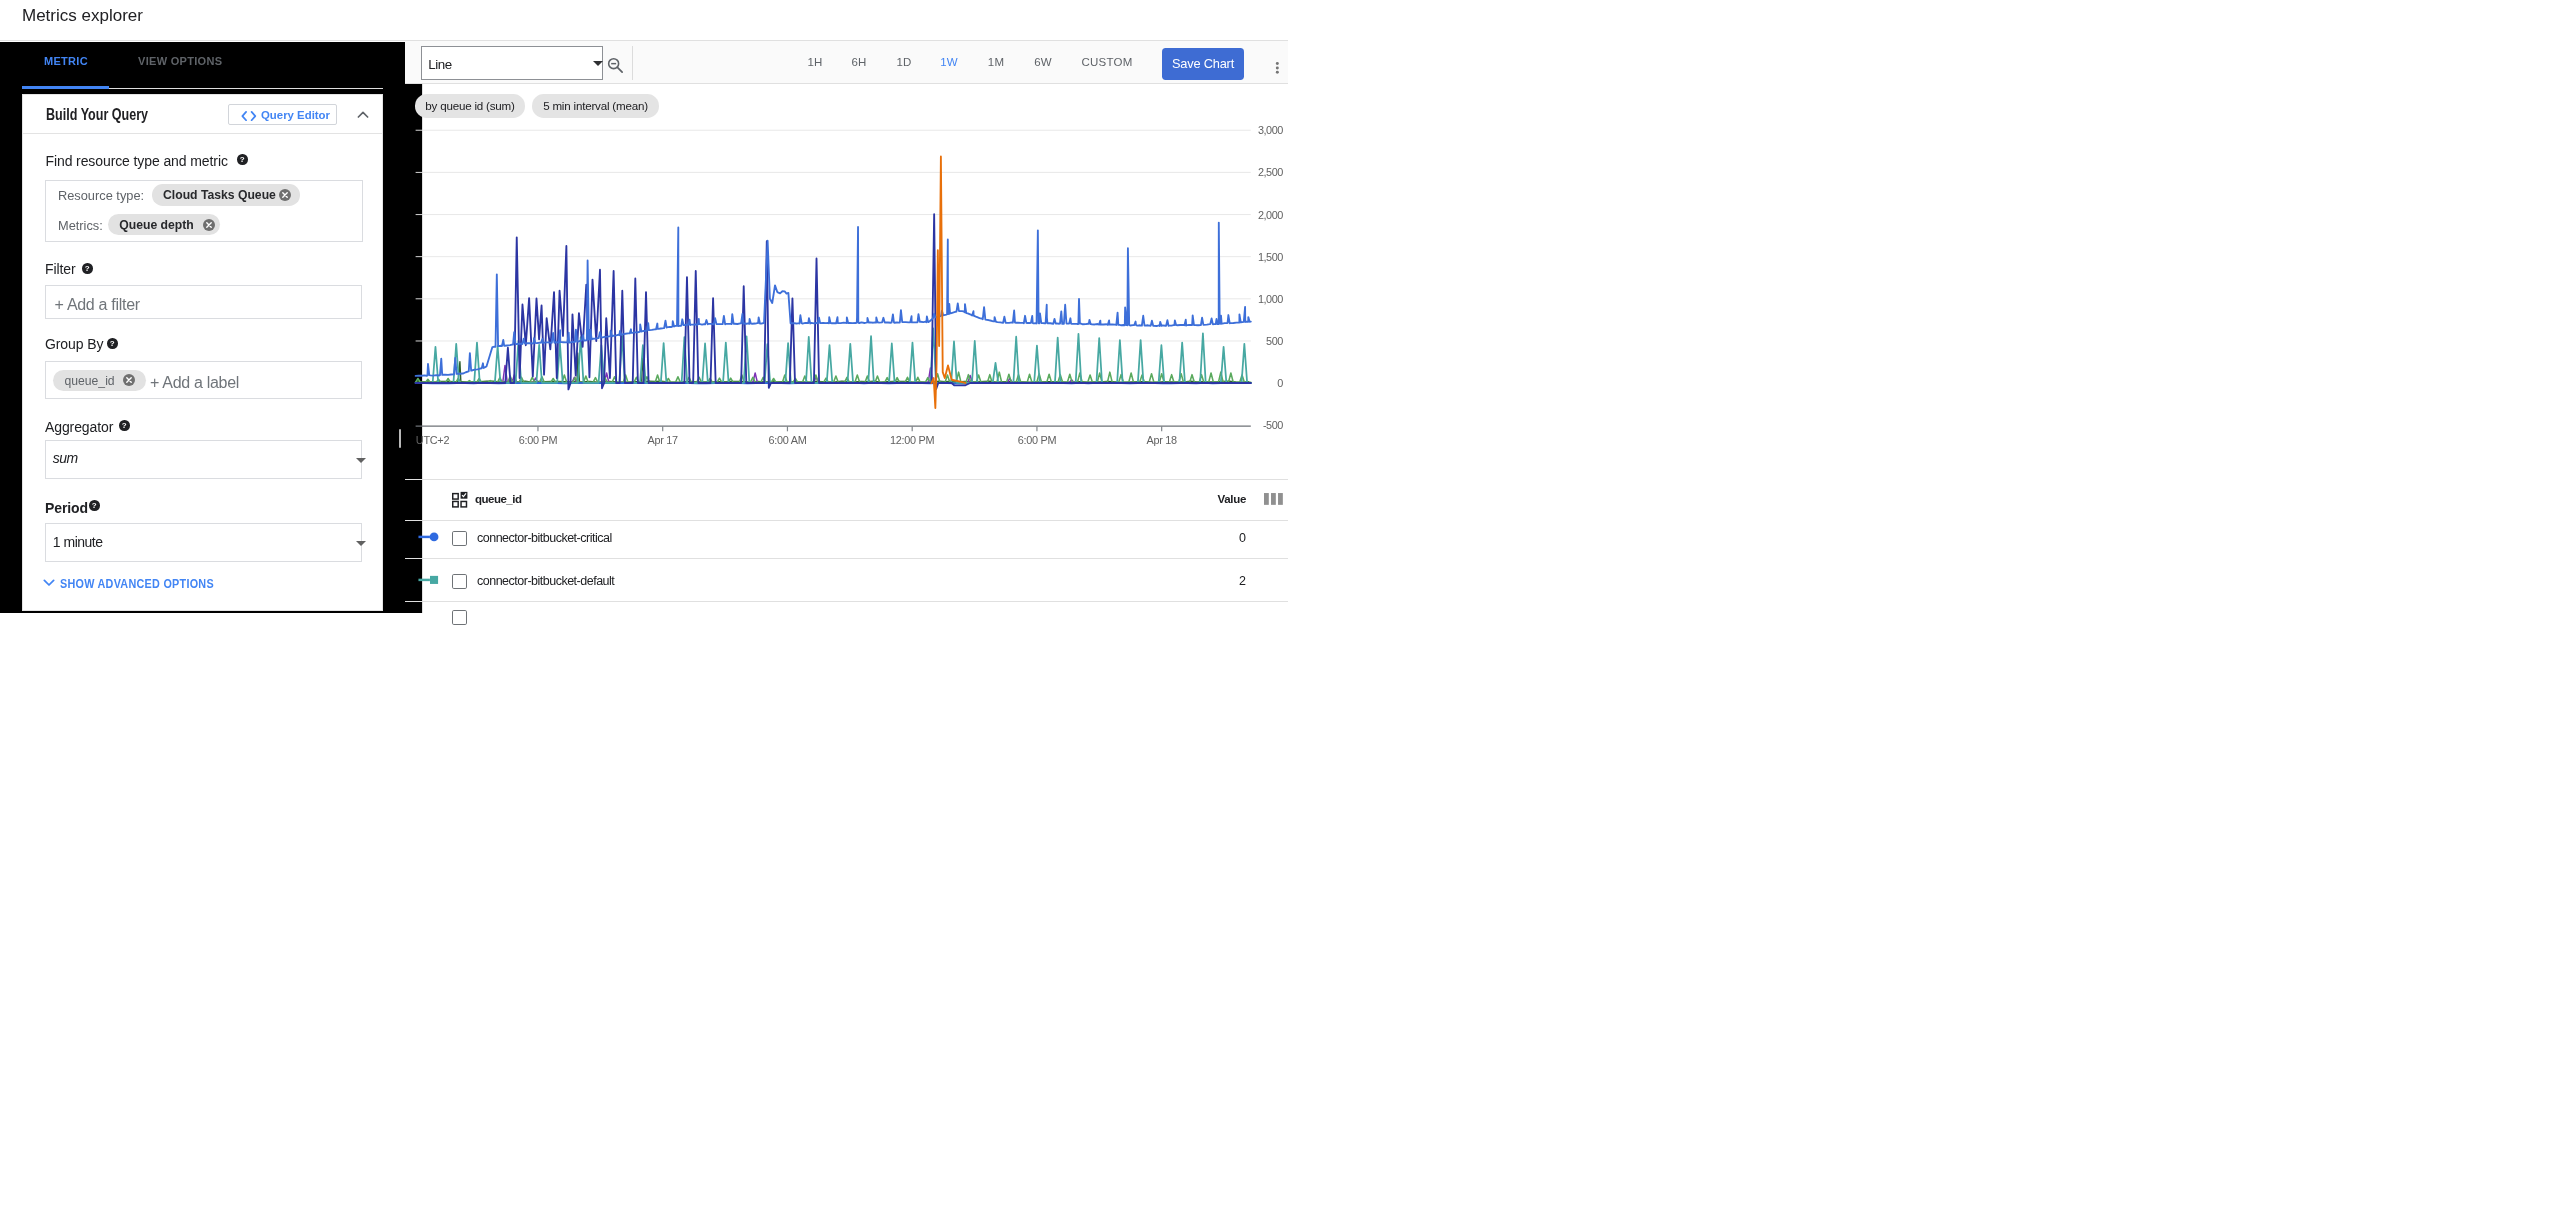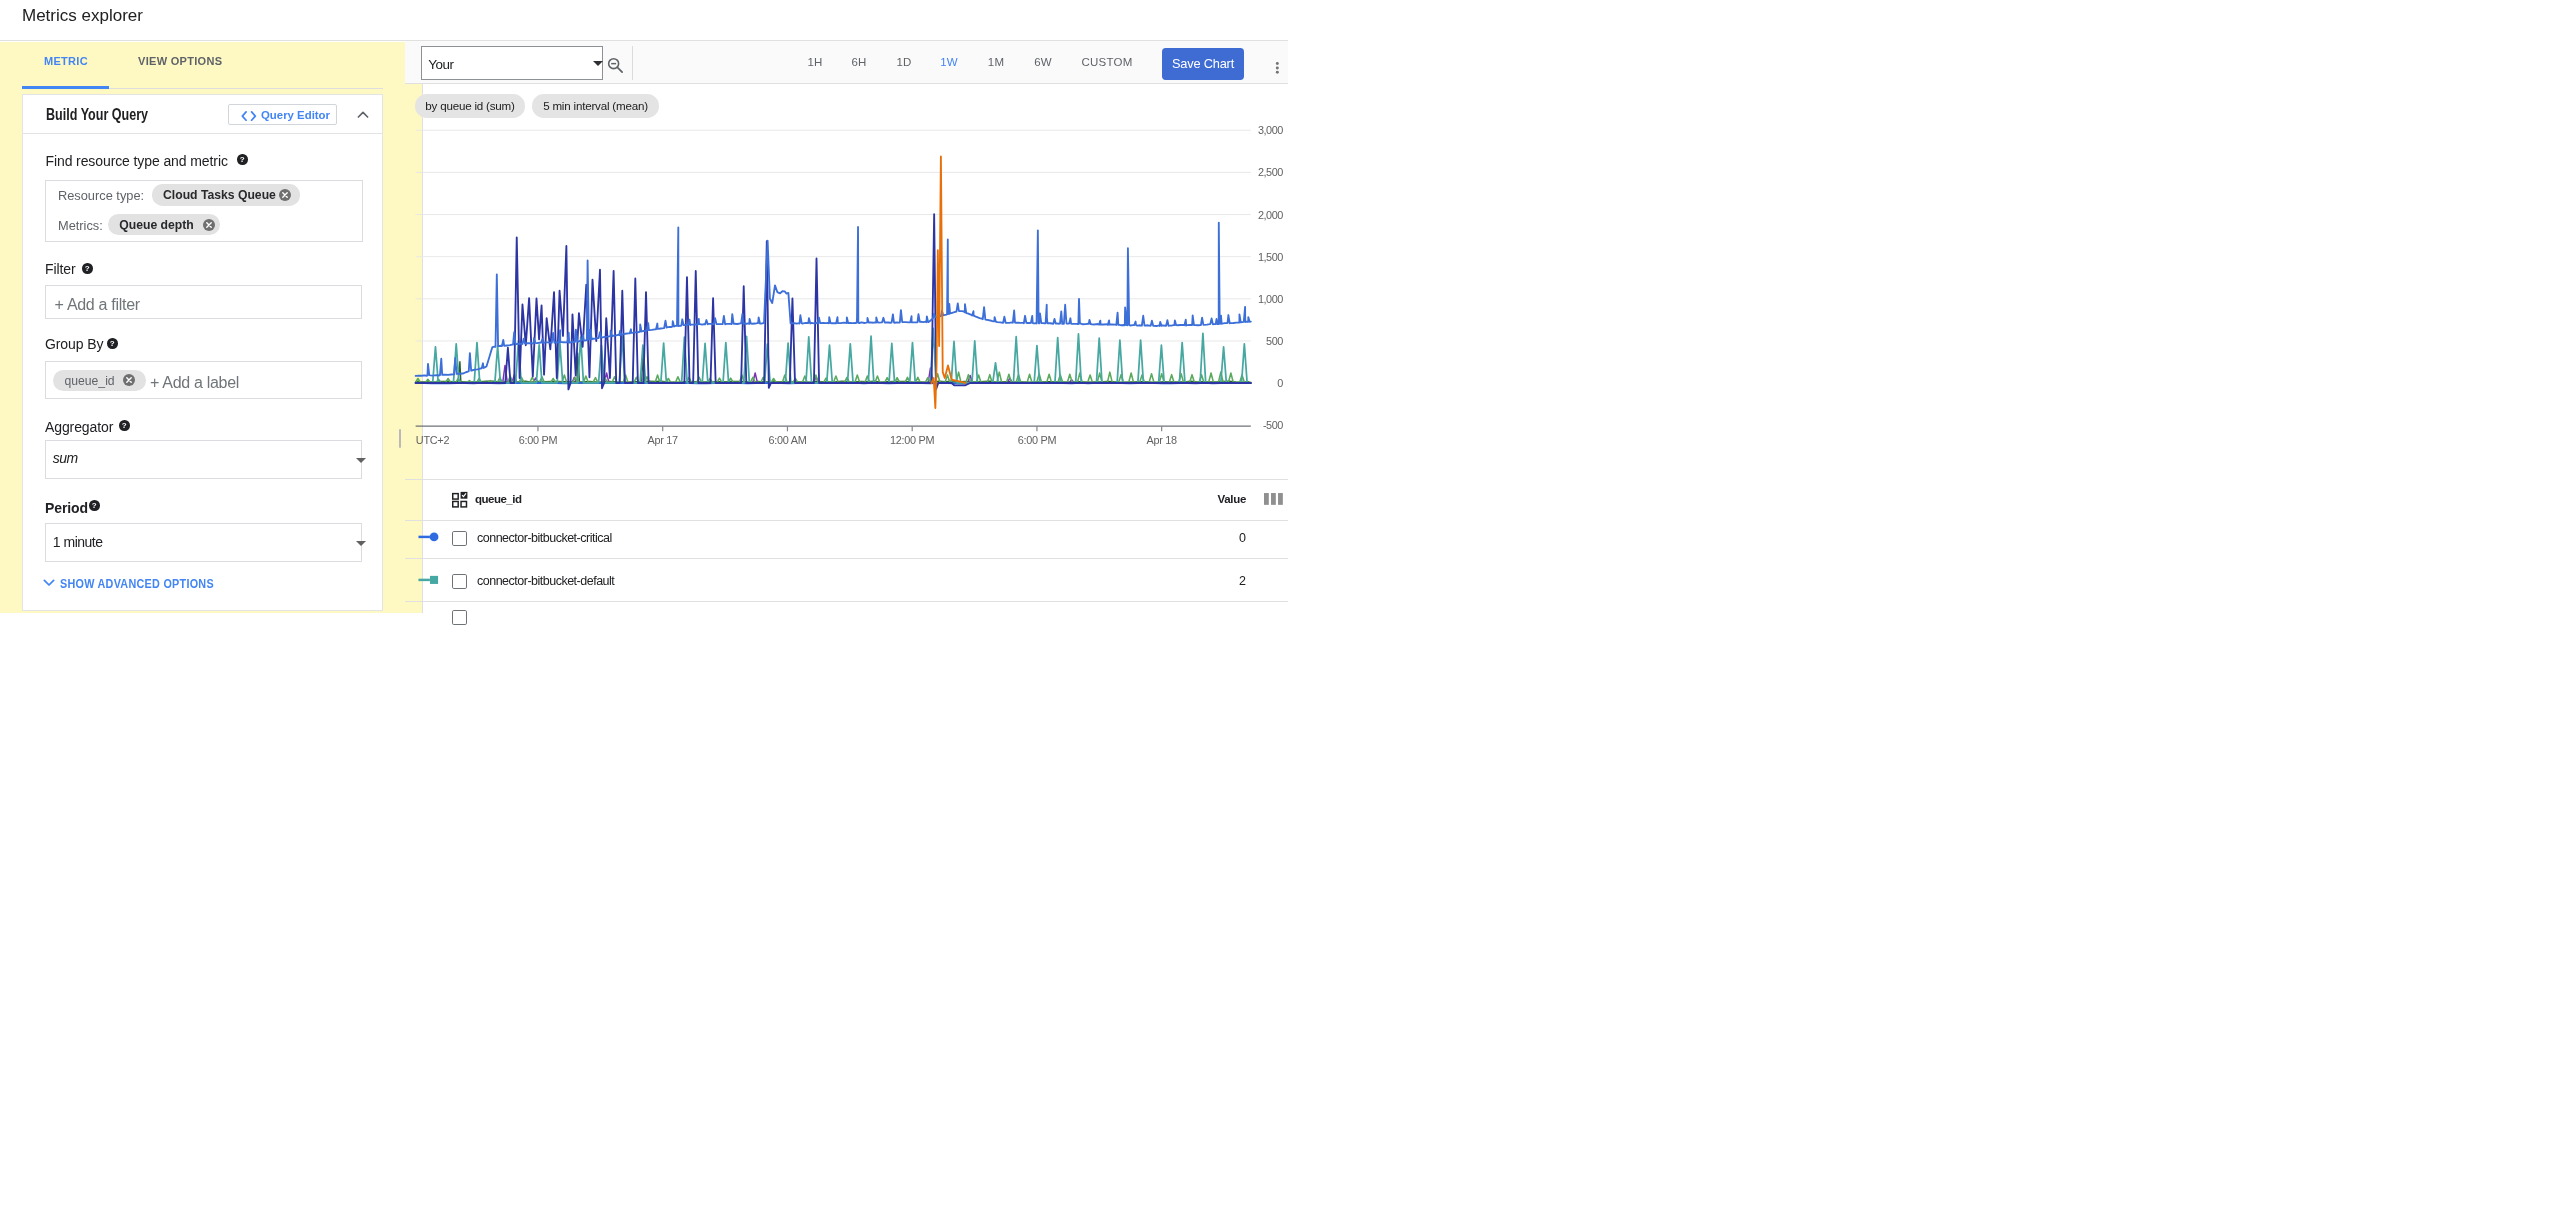--- a/index.html
+++ b/index.html
@@ -5,21 +5,21 @@
 * { margin:0; padding:0; box-sizing:border-box; }
 html,body { width:1288px; height:613px; overflow:hidden; background:#fff;
   font-family:"Liberation Sans", sans-serif; -webkit-font-smoothing:antialiased; }
 
 
 #header { position:absolute; left:0; top:0; width:1288px; height:41px; background:#fff;
   border-bottom:0.9px solid #e0e0e0; }
 #title { position:absolute; left:22px; top:6px; font-size:17px; color:#212124; }
 
 
-#lpanel { position:absolute; left:0; top:42px; width:423px; height:571px; background:#fef9c3;
+#lpanel { position:absolute; left:0; top:42px; width:423px; height:571px; background:#000000;
   border-right:0.9px solid #e0e0e0; }
 #tabline { position:absolute; left:22px; top:46px; width:361px; height:0.9px; background:#dedede; }
 #tabu { position:absolute; left:22px; top:44px; width:87px; height:2.8px; background:#4285f4; }
 .tab { position:absolute; top:13.4px; font-size:11px; font-weight:bold; letter-spacing:0.3px; color:#5f6368; }
 #tab1 { left:44px; color:#4285f4; }
 #tab2 { left:138px; }
 #scrollh { position:absolute; left:399px; top:387px; width:2.3px; height:18.5px; background:#b9b9b9; border-radius:1.8px;}
 
 #card { position:absolute; left:22px; top:52px; width:361px; height:517px; background:#fff;
   border:0.9px solid #e4e4e4; }
@@ -155,21 +155,21 @@
 
     <svg style="position:absolute;left:20px;top:484px" width="12" height="7.4" viewBox="0 0 13 8">
       <path d="M1.5 1.5 L6.5 6.5 L11.5 1.5" stroke="#4285f4" stroke-width="1.9" fill="none" stroke-linecap="round" stroke-linejoin="round"></path>
     </svg>
     <div id="sao">SHOW ADVANCED OPTIONS</div>
   </div>
 </div>
 
 <div id="toolbar">
   <div id="linesel">
-    <div class="v">Your</div>
+    <div class="v">Line</div>
     <div class="caret" style="left:171px; top:14px;"></div>
   </div>
   <svg style="position:absolute;left:202px;top:15.7px" width="20.3" height="20.3" viewBox="0 0 22 22">
     <circle cx="7.2" cy="7.2" r="5.4" stroke="#5f6368" stroke-width="1.7" fill="none"></circle>
     <line x1="11.3" y1="11.3" x2="16.4" y2="16.4" stroke="#5f6368" stroke-width="1.9" stroke-linecap="round"></line>
     <line x1="4.5" y1="7.2" x2="9.9" y2="7.2" stroke="#5f6368" stroke-width="1.6"></line>
   </svg>
   <div id="tooldiv"></div>
   <div class="tbtn" style="left:410px;">1H</div>
   <div class="tbtn" style="left:454px;">6H</div>

